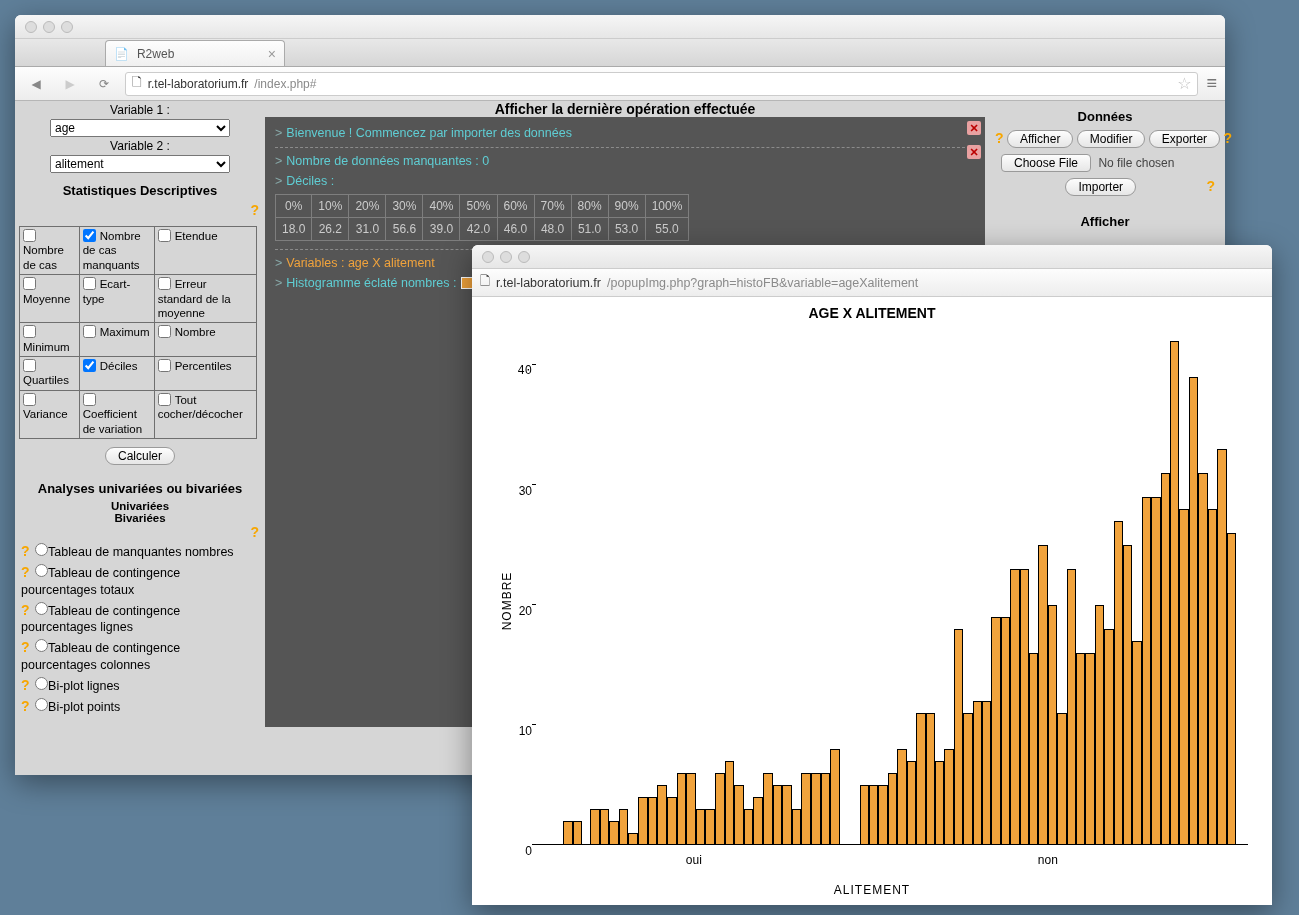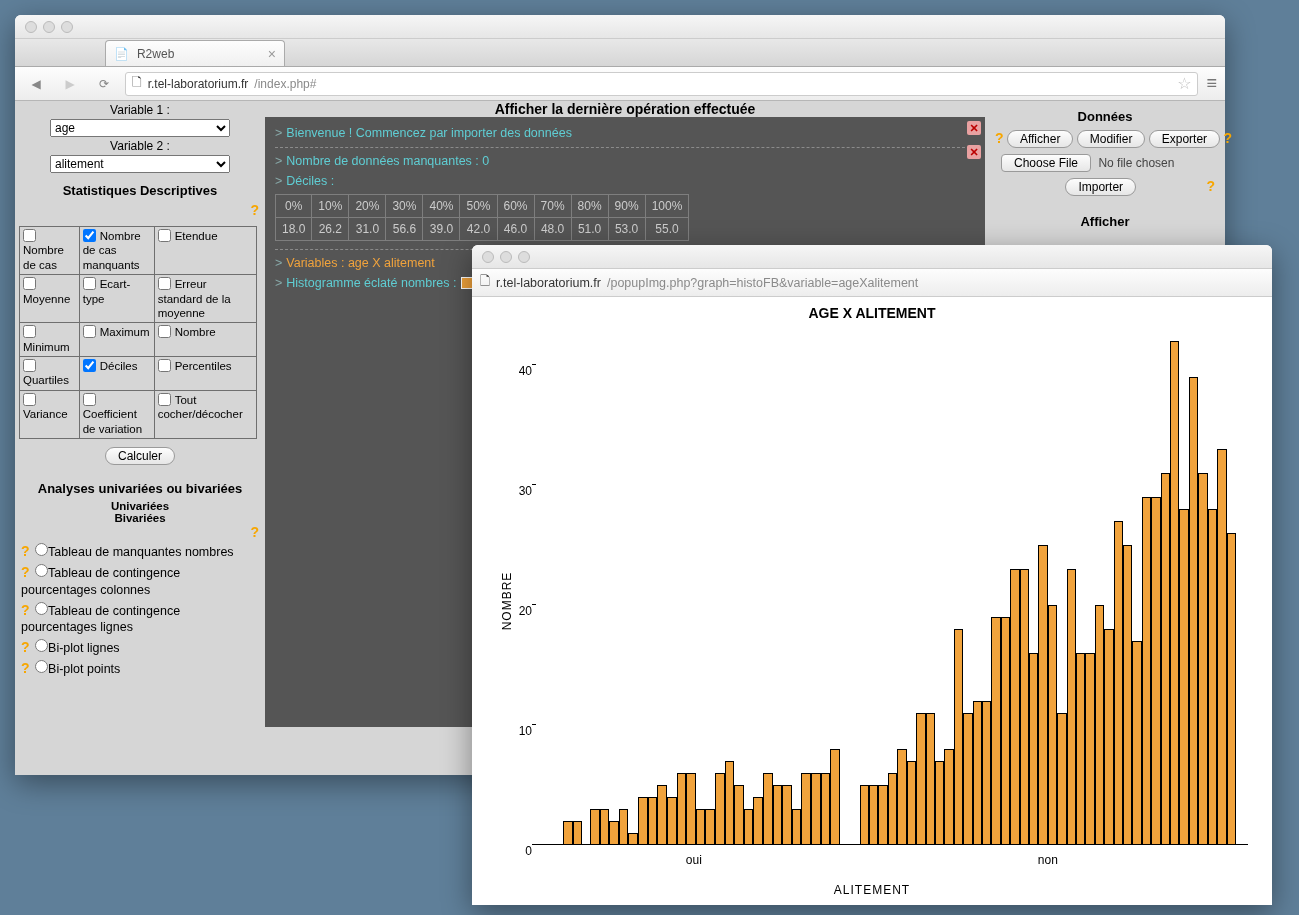--- a/index.html
+++ b/index.html
@@ -191,22 +191,23 @@
       </tbody>
         </table>
       <div class="row-center"><button class="btn">Calculer</button></div>
 
       <div class="analyses">
         <div class="hdr">Analyses univariées ou bivariées</div>
         <div class="sub">Univariées</div>
         <div class="sub">Bivariées</div>
         <div style="text-align:right;"><span class="help-q">?</span></div>
         <div class="rad-line"><span class="help-q">?</span> <input type="radio" name="an" style=""><span>Tableau de manquantes nombres</span></div>
+        <div class="rad-line"><span class="help-q">?</span> <input type="radio" name="an" style=""><span>Tableau de contingence pourcentages totaux</span></div>
+        <div class="rad-line"><span class="help-q">?</span> <input type="radio" name="an" style=""><span>Tableau de contingence pourcentages lignes</span></div>
         <div class="rad-line"><span class="help-q">?</span> <input type="radio" name="an" style=""><span>Tableau de contingence pourcentages colonnes</span></div>
-        <div class="rad-line"><span class="help-q">?</span> <input type="radio" name="an" style=""><span>Tableau de contingence pourcentages lignes</span></div>
         <div class="rad-line"><span class="help-q">?</span> <input type="radio" name="an" style=""><span>Bi-plot lignes</span></div>
         <div class="rad-line"><span class="help-q">?</span> <input type="radio" name="an" style=""><span>Bi-plot points</span></div>
       </div>
     </div>
 
     <div class="center-panel">
       <div class="heading-bar">Afficher la dernière opération effectuée</div>
       <div class="console">
         <div class="x-close" style="right:4px; top:4px;">✕</div>
         <div class="line"><span class="prompt">&gt;</span><span class="cyan">Bienvenue ! Commencez par importer des données</span></div>
@@ -371,17 +372,17 @@
           </div>
         </div>
     <div class="ytick" style="bottom: calc(0% - 6px);">0</div>
         <div class="ymark" style="bottom: 0%;"></div>
         <div class="ytick" style="bottom: calc(23.8095% - 6px);">10</div>
         <div class="ymark" style="bottom: 23.8095%;"></div>
         <div class="ytick" style="bottom: calc(47.619% - 6px);">20</div>
         <div class="ymark" style="bottom: 47.619%;"></div>
         <div class="ytick" style="bottom: calc(71.4286% - 6px);">30</div>
         <div class="ymark" style="bottom: 71.4286%;"></div>
-        <div class="ytick" style="bottom: calc(95.2381% - 6px);">40</div>
+        <div class="ytick" style="bottom: calc(95.2381% - 6px); font-family: Liberation Mono, monospace;">40</div>
         <div class="ymark" style="bottom: 95.2381%;"></div>
       </div>
   </div>
 </div>
 
 </body></html>

